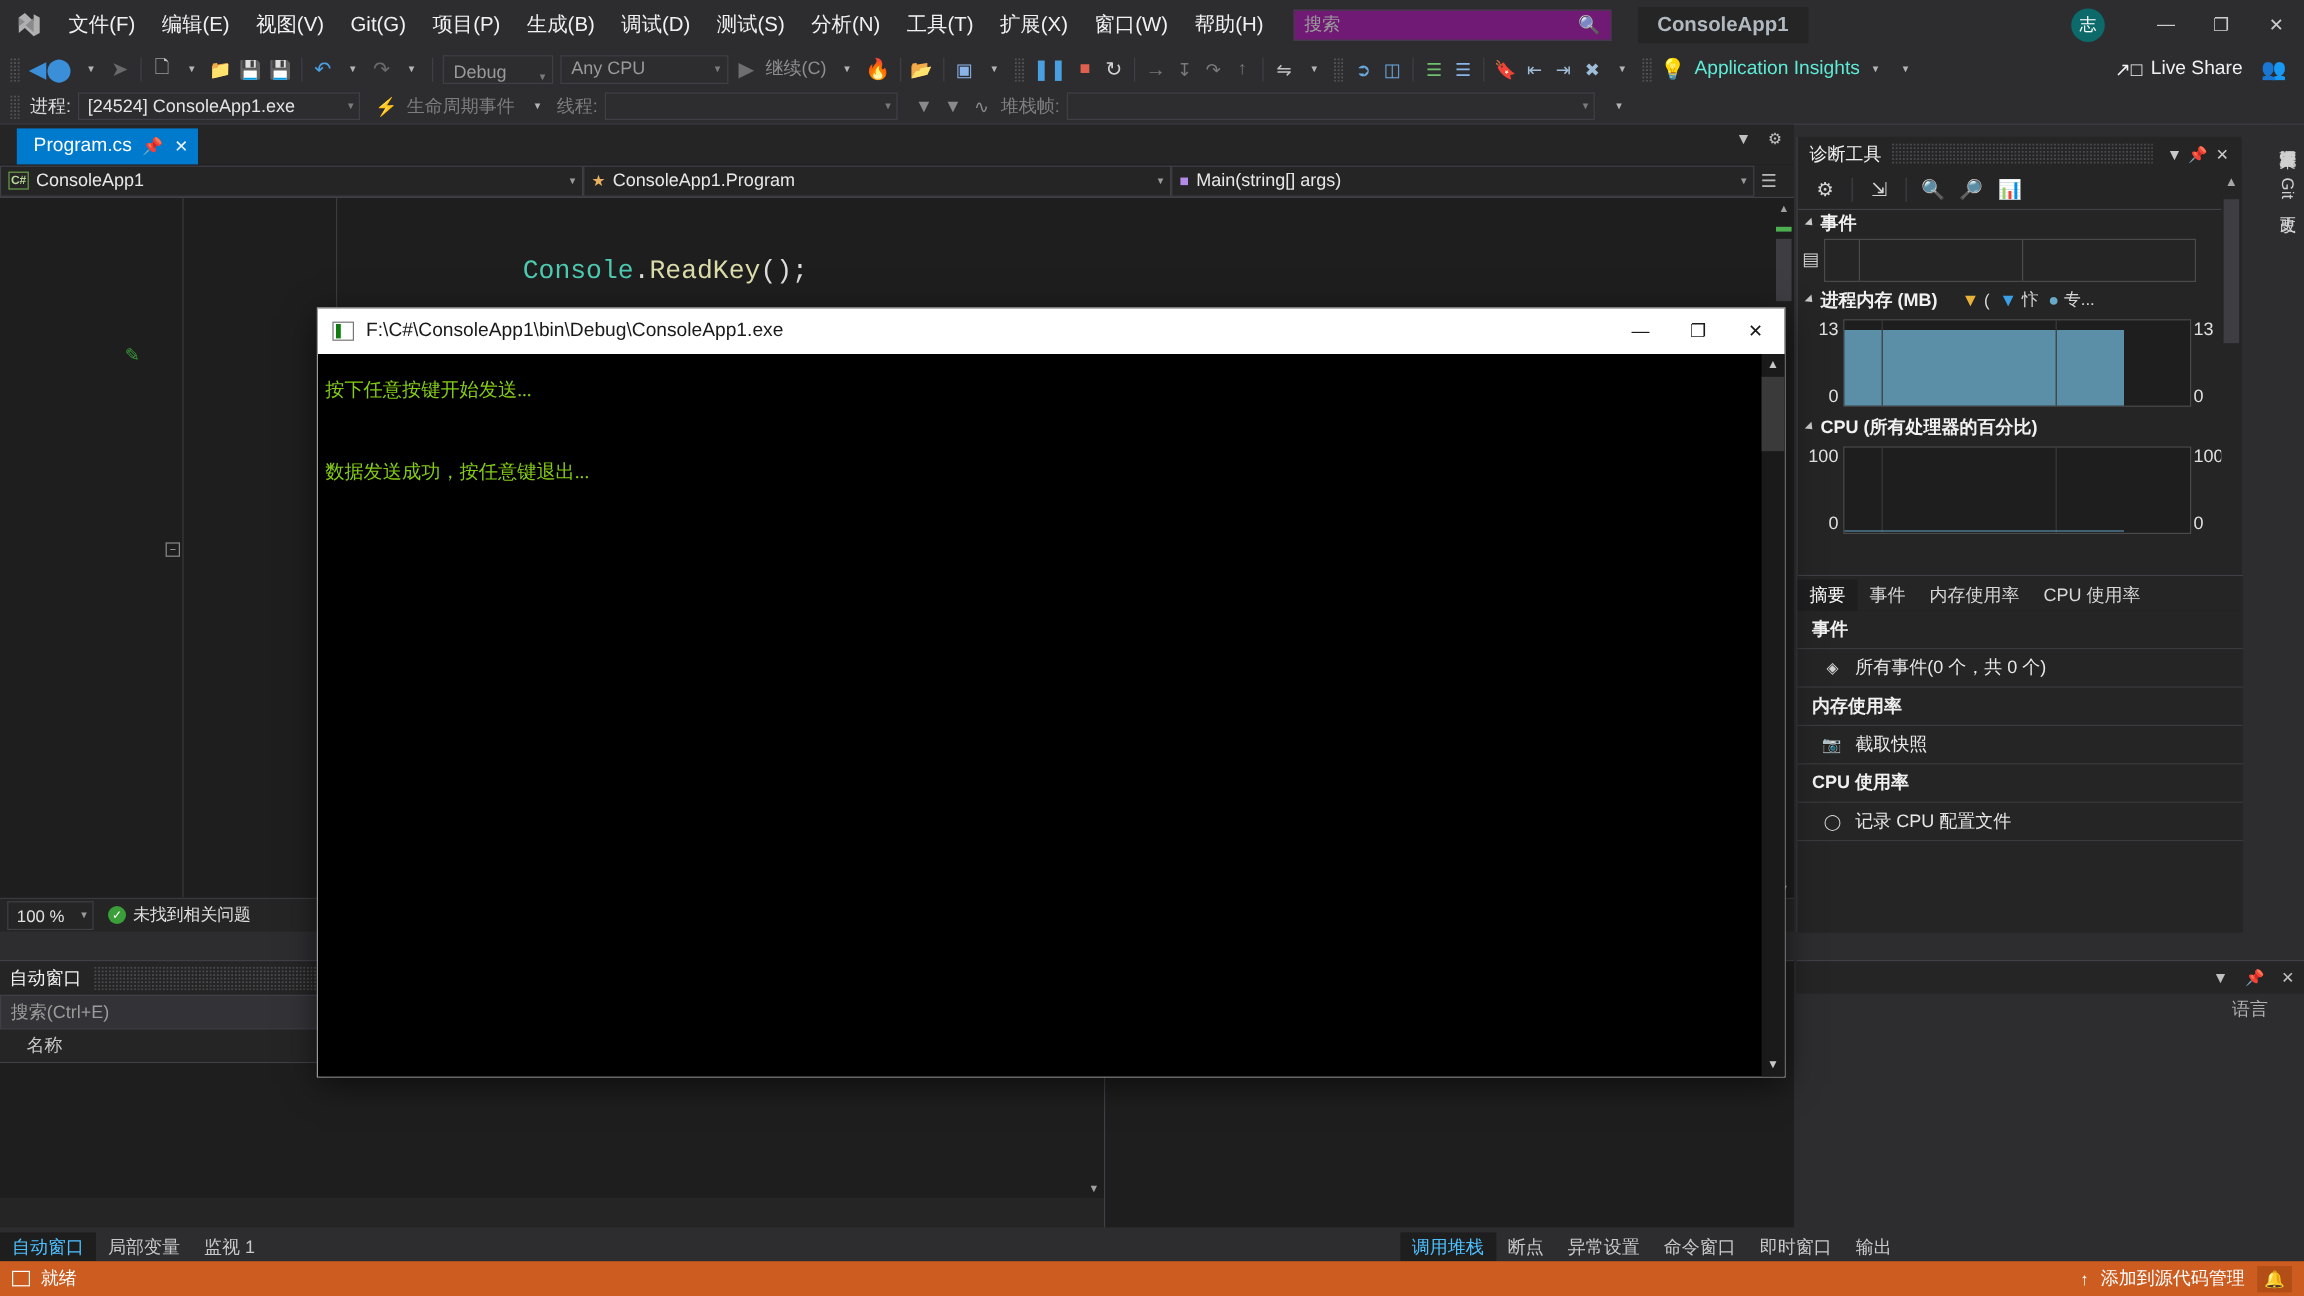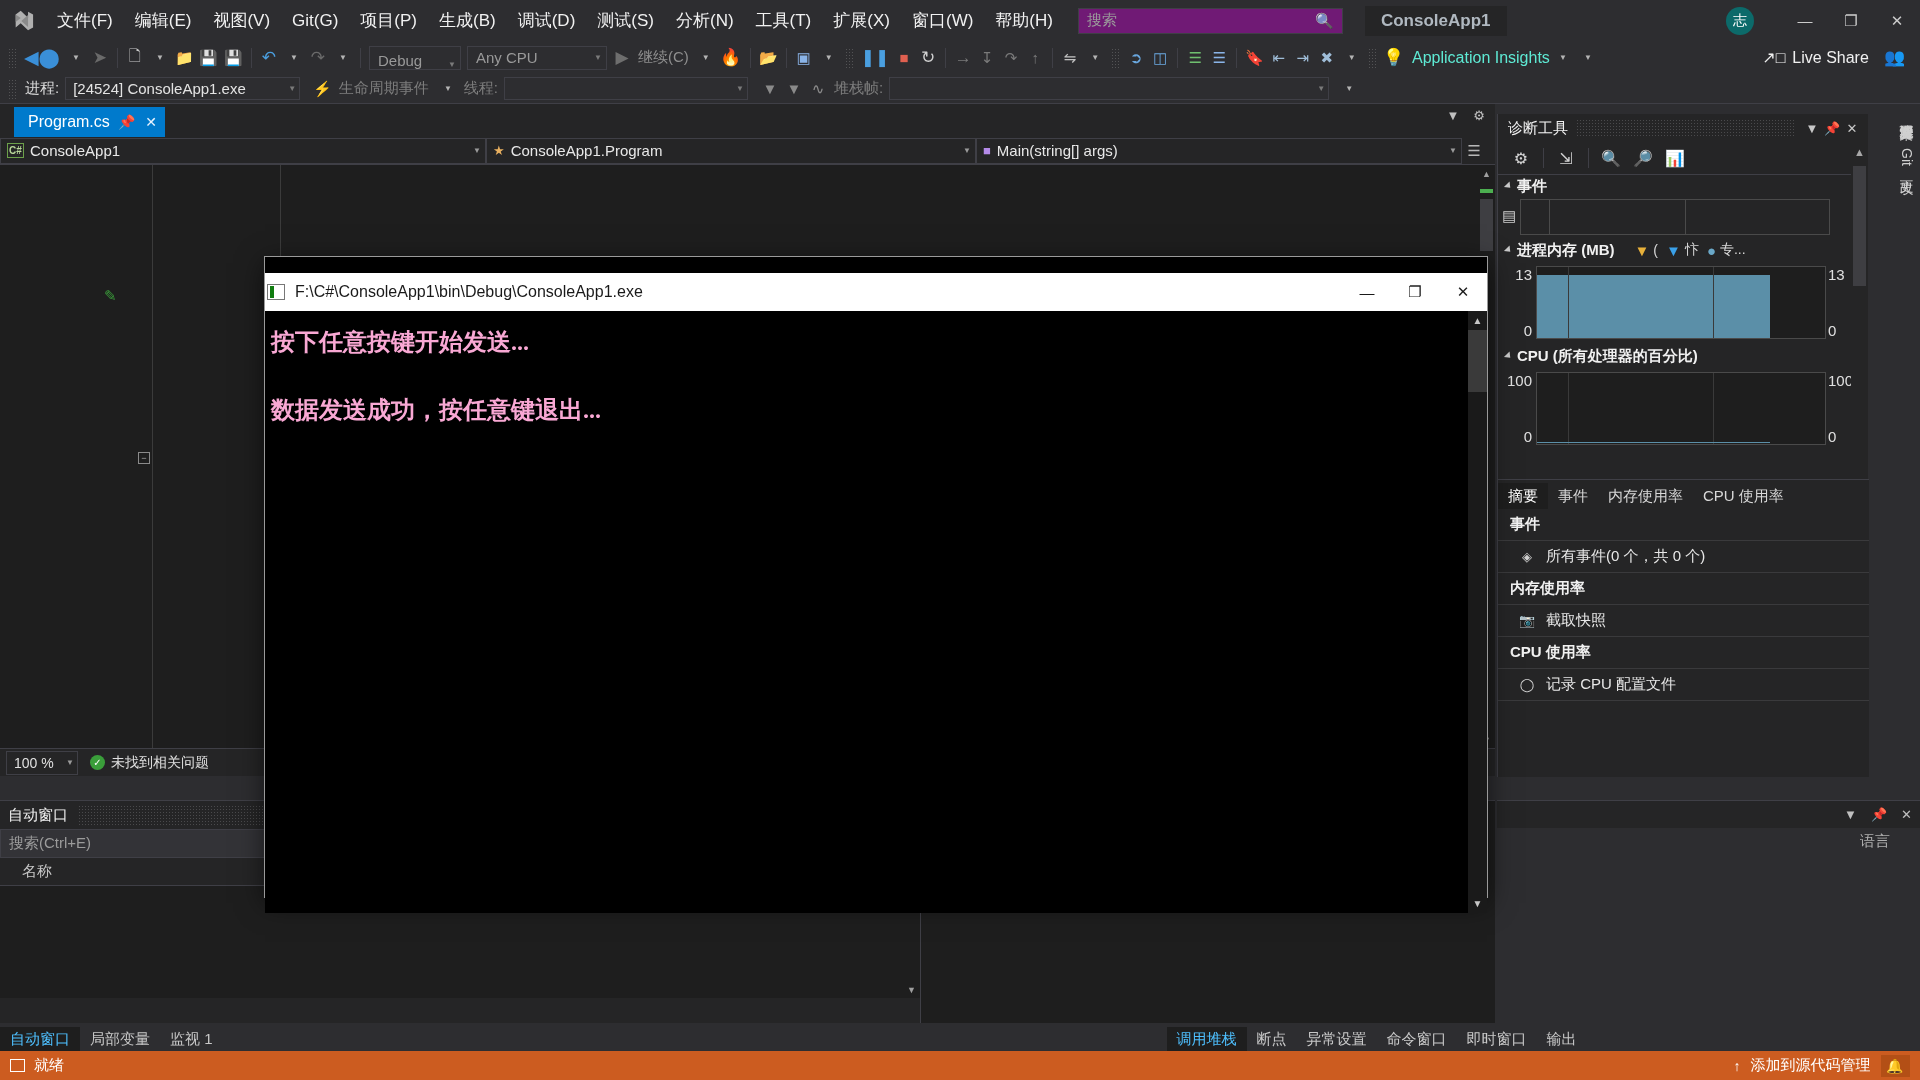--- a/index.html
+++ b/index.html
@@ -197,31 +197,31 @@
 
   
   .vtabs { position:absolute; right:0; top:104px; width:26px; height:680px; background:#2d2d30; }
   .vtab { writing-mode:vertical-rl; font-size:14px; color:#d0d0d0; padding:10px 4px; white-space:nowrap; }
 
   
   .console {
     position:absolute; left:265px; top:257px; width:1222px; height:640px;
     background:#000; box-shadow:0 0 0 1px #9a9a9a, 0 6px 26px rgba(0,0,0,.6);
   }
-  .console-title { height:38px; background:#ffffff; display:flex; align-items:center; padding-left:2px;margin-top:16px; }
+  .console-title { height:38px; background:#ffffff; display:flex; align-items:center; padding-left:12px; }
   .console-title .cic { width:18px; height:16px; background:#fff; border:1px solid #777; position:relative;
                         margin-right:10px; }
   .console-title .cic:after { content:""; position:absolute; left:2px; top:1px; width:4px; height:12px;
                               background:#107c10; }
   .console-title .ctxt { font-size:16px; color:#1a1a1a; }
   .console-ctrls { margin-left:auto; display:flex; }
   .cwbtn { width:48px; height:38px; display:flex; align-items:center; justify-content:center;
            color:#1a1a1a; font-size:15px; }
   .console-body { position:relative; height:602px; background:#000; padding:14px 0 0 6px; }
-  .cline { font-family:"Liberation Serif", serif; font-size:24px; color:#f9a8d4; line-height:34px;font-weight:bold; }
+  .cline { font-family:"Liberation Serif", serif; font-size:16px; color:#84cc16; line-height:34px; }
   .console-vscroll { position:absolute; right:0; top:0; width:19px; height:100%; background:#1a1a1a; }
   .cvs-arrow { position:absolute; left:0; width:19px; height:19px; color:#c8c8c8; font-size:10px;
                display:flex; align-items:center; justify-content:center; }
   .cvs-thumb { position:absolute; left:0; top:19px; width:19px; height:62px; background:#3a3a3a; }
 
   
   .statusbar { position:absolute; left:0; bottom:0; width:1920px; height:29px; background:#cc5c20;
                display:flex; align-items:center; color:#fff; font-size:15px; }
   .sb-left { display:flex; align-items:center; gap:9px; padding-left:10px; }
   .sb-right { margin-left:auto; display:flex; align-items:center; gap:10px; padding-right:10px; }
@@ -401,20 +401,23 @@
 
     <div class="codearea">
 
       <div style="position:absolute; left:104px; top:122px; color:#3a9a3a; font-size:15px;">✎</div>
       <div style="position:absolute; left:138px; top:287px; width:12px; height:12px; border:1px solid #8a8a8a;
                   color:#b0b0b0; font-size:9px; text-align:center; line-height:10px;">−</div>
 
       <div class="vline" style="left:152px;"></div>
       <div class="vline" style="left:280px;"></div>
 
+      <div class="codeline" style="left:330px; top:24px;">
+        <span class="c-type">Console</span><span class="c-punct">.</span><span class="c-meth">ReadKey</span><span class="c-punct">();</span>
+      </div>
       <div class="codeline c-cmt" style="left:330px; top:94px;">//做好链接准备</div>
 
       <div class="editor-vscroll">
         <div class="evs-arrow" style="top:0;">▲</div>
         <div class="evs-mark" style="top:24px;"></div>
         <div class="evs-thumb" style="top:34px; height:52px;"></div>
         <div class="evs-arrow" style="bottom:0;">▼</div>
       </div>
     </div>
 

